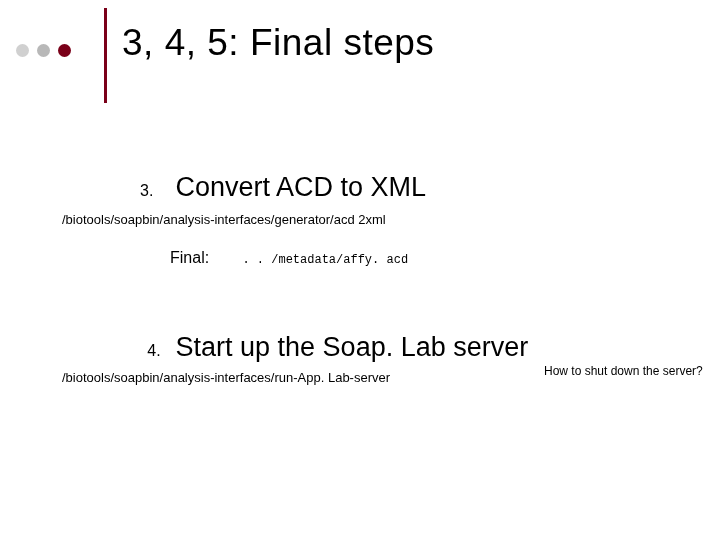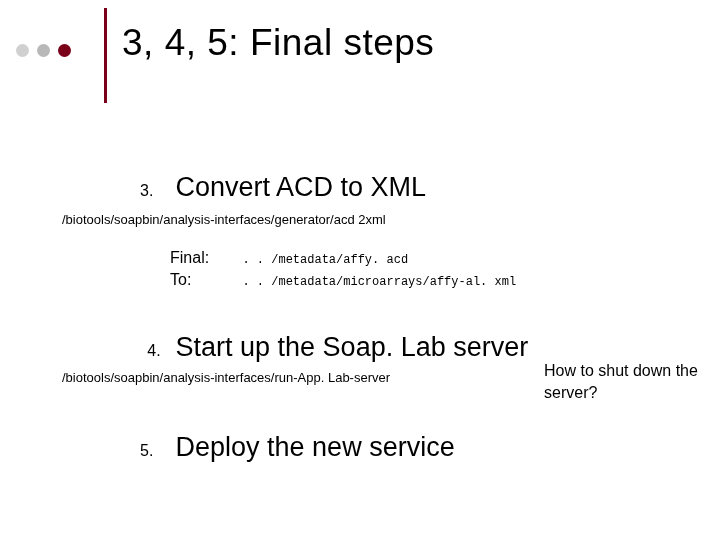--- a/index.html
+++ b/index.html
@@ -92,21 +92,21 @@
   }
   .fromto .val {
     font-family: "Courier New", Courier, monospace;
     font-size: 12px;
   }
   .note {
     position: absolute;
     left: 544px;
     top: 360px;
     width: 160px;
-    font-size: 16px;
+    font-size: 12px;
     line-height: 22px;
   }
 </style>
 </head>
 <body>
 
 <div class="slide">
 
   <div class="bullets">
     <div class="dot"></div>
@@ -122,32 +122,24 @@
     <span class="num">3.</span>
     <span class="txt">Convert ACD to XML</span>
   </div>
   <div class="path path1">/biotools/soapbin/analysis-interfaces/generator/acd 2xml</div>
 
   <div class="fromto">
     <div>
       <span class="lbl">Final:</span>
       <span class="val">. . /metadata/affy. acd</span>
     </div>
-    <div>
-      <span class="lbl">To:</span>
-      <span class="val">. . /metadata/microarrays/affy-al. xml</span>
-    </div>
   </div>
 
   <div class="step step4">
     <span class="num">4.</span>
     <span class="txt">Start up the Soap. Lab server</span>
   </div>
   <div class="path path2">/biotools/soapbin/analysis-interfaces/run-App. Lab-server</div>
 
   <div class="note">How to shut down the server?</div>
 
-  <div class="step step5">
-    <span class="num">5.</span>
-    <span class="txt">Deploy the new service</span>
-  </div>
 
 </div>
 
 </body></html>

